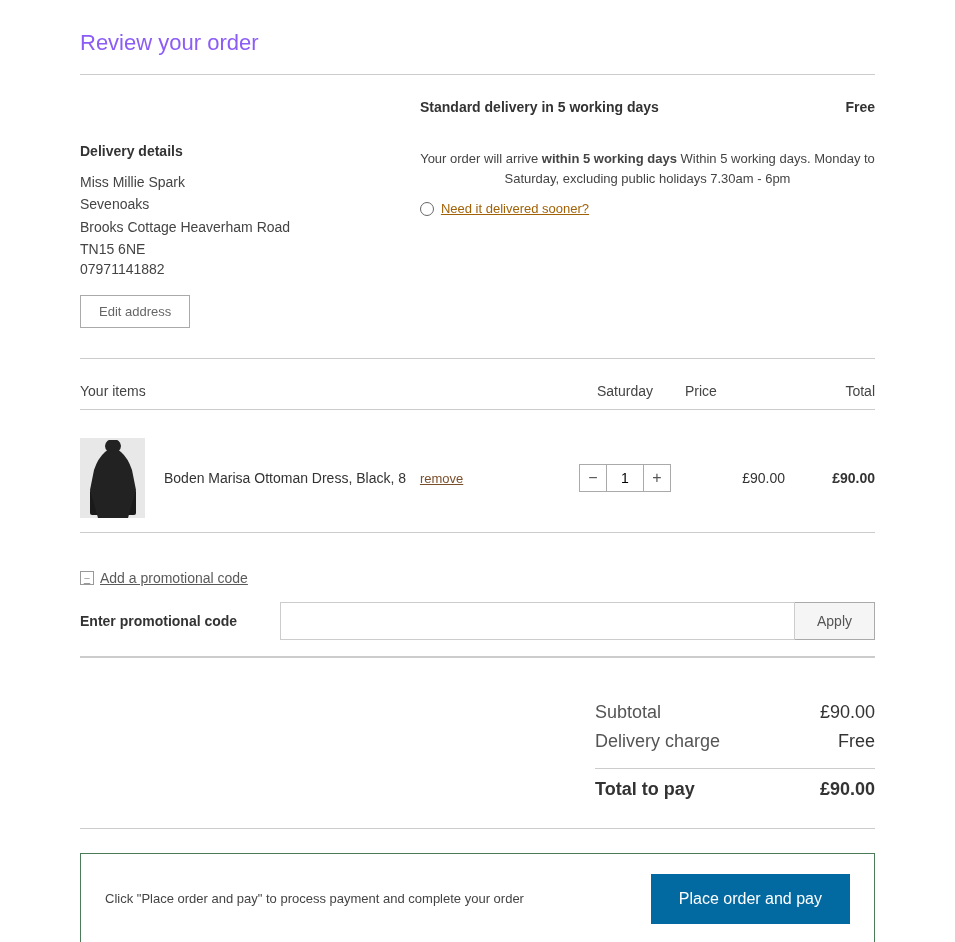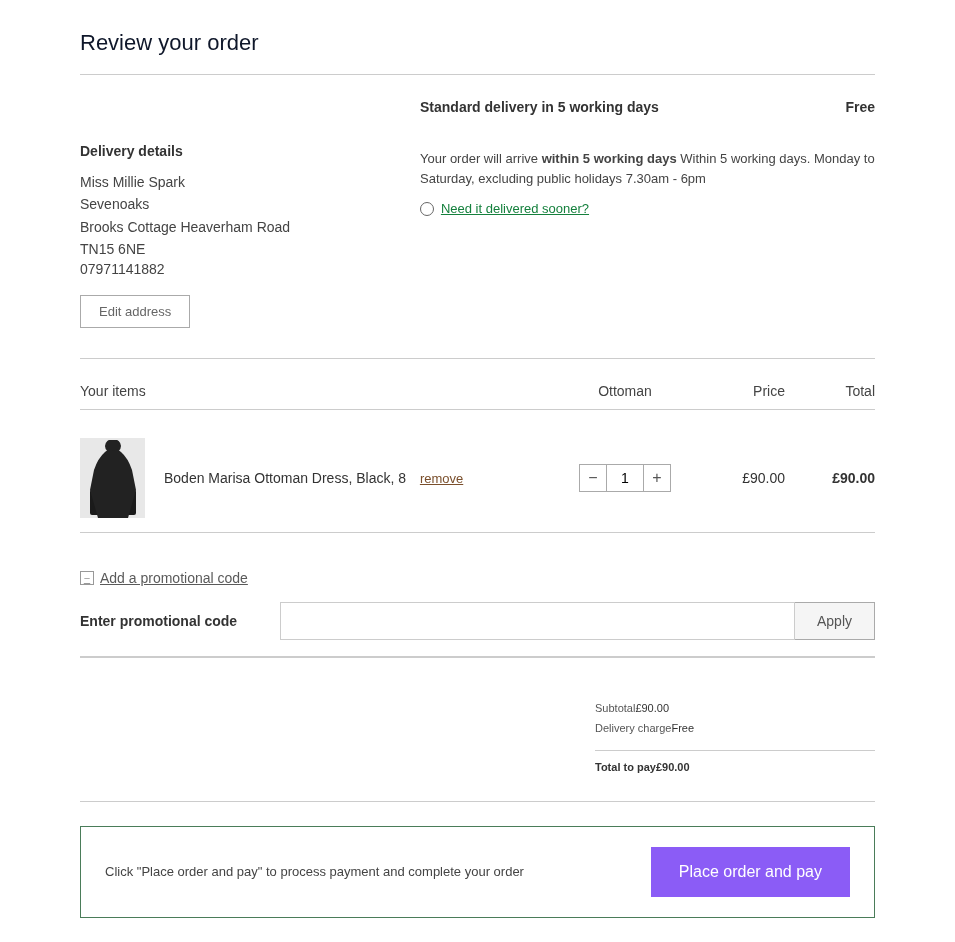--- a/index.html
+++ b/index.html
@@ -10,21 +10,21 @@
       font-size: 14px;
     }
     .page-container {
       max-width: 955px;
       margin: 0 auto;
       padding: 30px 80px;
     }
     .page-title {
       font-size: 22px;
       font-weight: normal;
-      color: #0f172a;
+      color: #8b5cf6;
       margin-bottom: 18px;
     }
     .divider {
       border: none;
       border-top: 1px solid #ccc;
       margin: 0 0 24px 0;
     }
     
     .delivery-section {
       display: flex;
@@ -70,26 +70,27 @@
     }
     .delivery-free {
       font-weight: bold;
       float: right;
     }
     .delivery-description {
       color: #444;
       line-height: 1.5;
       font-size: 13px;
       margin-bottom: 12px;
+      text-align: center;
     }
     .delivery-description strong {
       font-weight: bold;
     }
     .delivery-sooner-link {
-      color: #15803d;
+      color: #a16207;
       text-decoration: underline;
       font-size: 13px;
       cursor: pointer;
       display: inline-flex;
       align-items: center;
       gap: 5px;
     }
     
     .items-section {
       margin-bottom: 20px;
@@ -103,21 +104,20 @@
     }
     .items-header .col-name {
       flex: 1;
     }
     .items-header .col-qty {
       width: 120px;
       text-align: center;
     }
     .items-header .col-price {
       width: 100px;
-      text-align: right;
     }
     .items-header .col-total {
       width: 90px;
       text-align: right;
       font-weight: bold;
     }
     .items-header span {
       font-weight: normal;
       color: #444;
     }
@@ -254,23 +254,23 @@
     .totals-section {
       display: flex;
       flex-direction: column;
       align-items: flex-end;
       padding: 20px 0;
       border-bottom: 1px solid #ccc;
     }
     .totals-row {
       display: flex;
       width: 280px;
-      justify-content: flex-start;
+      justify-content: space-between;
       margin-bottom: 8px;
-      font-size: 11px;
+      font-size: 18px;
       color: #555;
     }
     .totals-row.total {
       font-weight: bold;
       color: #333;
       margin-top: 8px;
       border-top: 1px solid #ccc;
       padding-top: 10px;
     }
     .totals-row .value {
@@ -288,21 +288,21 @@
       border: 1px solid #4a7c59;
       padding: 20px 24px;
       gap: 40px;
     }
     .place-order-text {
       flex: 1;
       font-size: 13px;
       color: #444;
     }
     .place-order-btn {
-      background: #8b5cf6;
+      background: #0369a1;
       color: #fff;
       border: none;
       padding: 16px 28px;
       font-size: 16px;
       cursor: pointer;
       white-space: nowrap;
       font-weight: normal;
     }
     .clock-icon {
       display: inline-block;
@@ -351,21 +351,21 @@
   </div>
 
   <hr class="divider">
 
   <div class="items-section">
     <div class="items-header">
       <div class="col-name">
         <span>Your items</span>
       </div>
       <div class="col-qty">
-        <span>Ottoman</span>
+        <span>Saturday</span>
       </div>
       <div class="col-price">
         <span>Price</span>
       </div>
       <div class="col-total">
         <span>Total</span>
       </div>
     </div>
 
     <div class="item-row">

